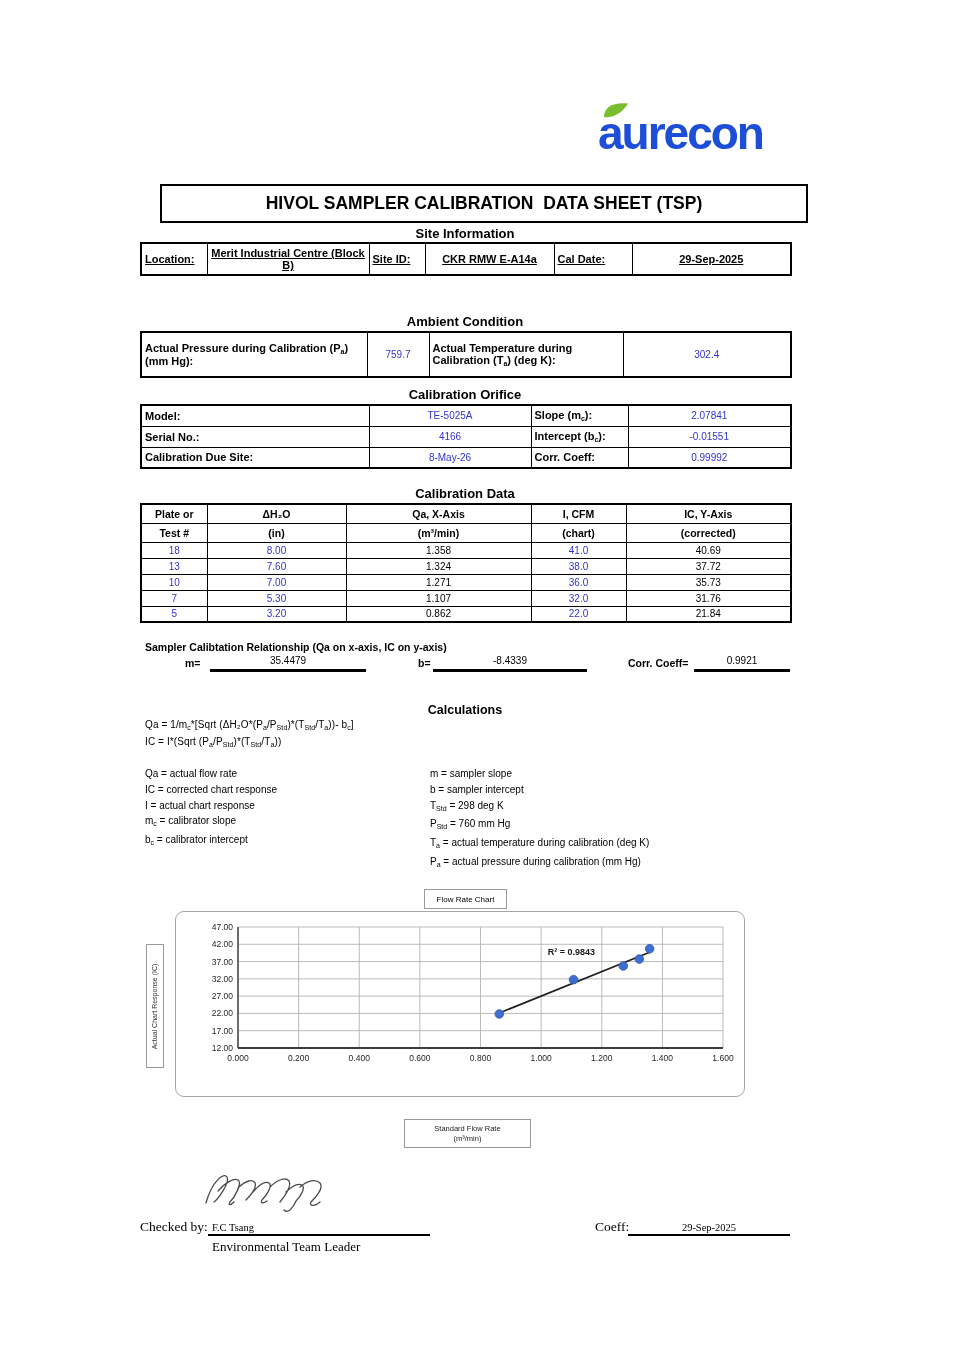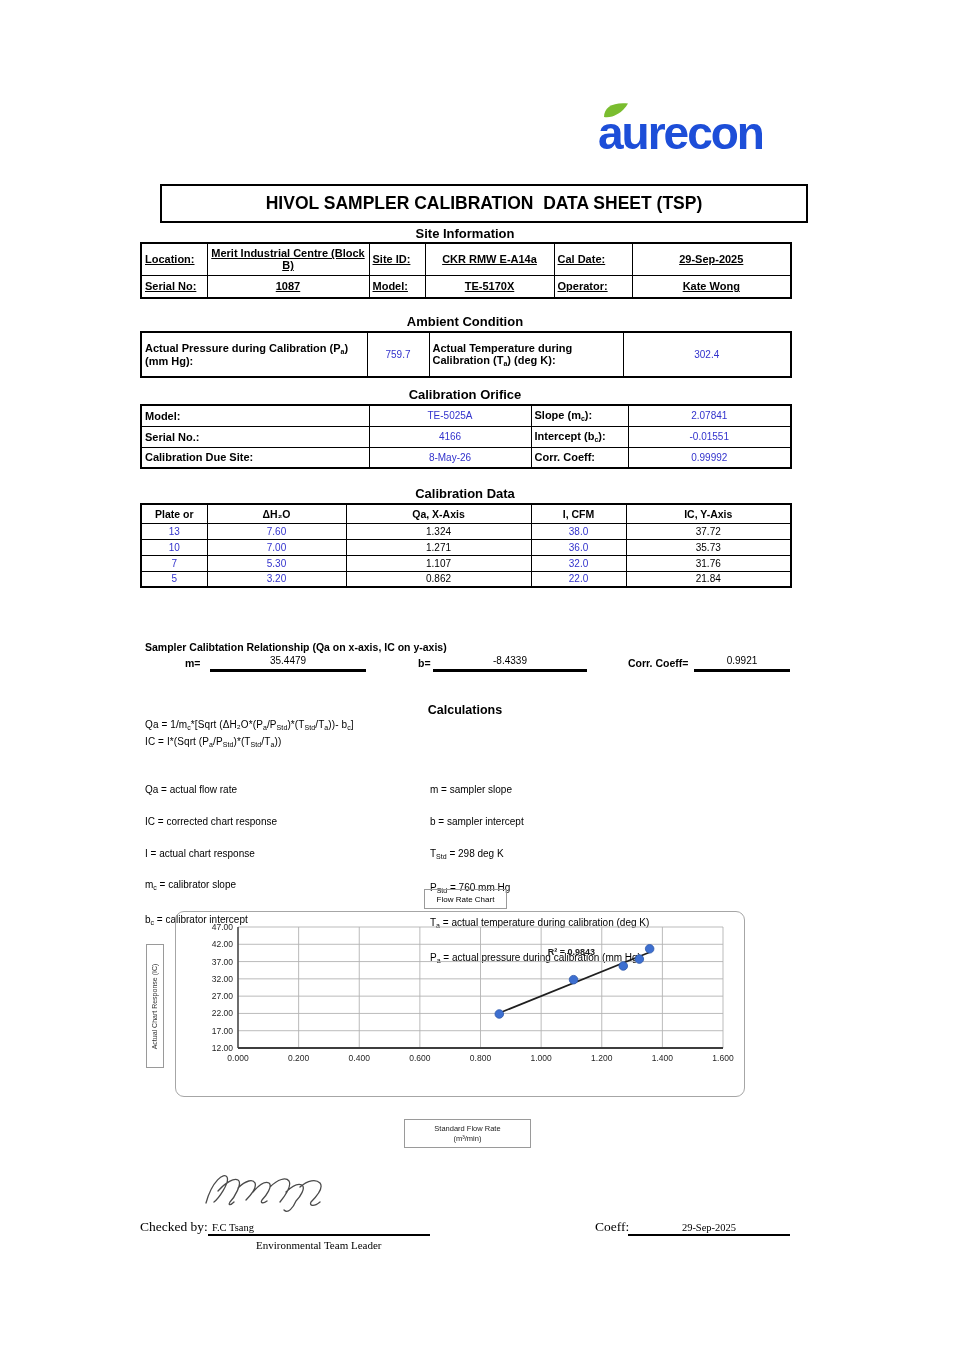--- a/index.html
+++ b/index.html
@@ -35,21 +35,21 @@
   .cal-t td.data { font-size:10px; font-weight:normal; }
   .cal-t td.data.blue { color:#3232CC; }
 
   .rel-head { left:145px; top:641px; font-size:10.5px; font-weight:bold; }
   .rel-lbl { font-size:10.5px; font-weight:bold; top:657px; }
   .rel-val { top:655px; border-bottom:3px solid #000; height:17px; text-align:center; font-size:10px; }
 
   .calc-head { top:703px; }
   .formula { left:145px; font-size:10px; letter-spacing:0.1px; }
   .defs { font-size:10px; line-height:15.8px; top:766px; }
-  .defs div { white-space:nowrap;margin-top:16px; }
+  .defs div { white-space:nowrap; }
 
   sub { font-size:7px; vertical-align:-2px; }
 
   
   .chart-title-box { left:424px; top:889px; width:83px; height:20px; border:1px solid #9a9a9a;
      display:flex; align-items:center; justify-content:center; font-size:8px; }
   .chart-frame { left:175px; top:911px; width:570px; height:186px; border:1.5px solid #a6a6a6; border-radius:9px; }
   .ylabel-box { left:146px; top:944px; width:18px; height:124px; border:1px solid #9a9a9a;
      display:flex; align-items:center; justify-content:center; }
   .ylabel-box span { transform:rotate(-90deg); white-space:nowrap; font-size:7px; color:#333; }
@@ -58,21 +58,21 @@
   .r2 { font-family:"Liberation Sans",sans-serif; font-size:9px; font-weight:bold; fill:#1a1a1a; }
   .xlabel-box { left:404px; top:1119px; width:127px; height:29px; border:1px solid #9a9a9a;
      display:flex; flex-direction:column; align-items:center; justify-content:center; font-size:7.5px; line-height:10px; color:#222; }
 
   
   .serif { font-family:"Liberation Serif",serif; }
   .sig { left:198px; top:1167px; }
   .checked-lbl { left:140px; top:1219px; font-size:13.5px; }
   .checked-name { left:212px; top:1222px; font-size:10.5px; }
   .foot-line1 { left:208px; top:1219px; width:222px; height:17px; border-bottom:2px solid #000; }
-  .checked-title { left:212px; top:1239px; font-size:11px;margin-left:44px; }
+  .checked-title { left:212px; top:1239px; font-size:13px; }
   .date-lbl { left:595px; top:1219px; font-size:13.5px; }
   .date-val { left:628px; top:1222px; width:162px; text-align:center; font-size:10.5px; }
   .foot-line2 { left:628px; top:1219px; width:162px; height:17px; border-bottom:2px solid #000; }
 </style>
 </head>
 <body>
 
 <div class="abs logo">
   <svg class="leaf" width="26" height="16" viewBox="0 0 26 16">
     <path d="M1,15 C1,5 10,0 25,1.5 C19,12 8,16.5 1,15 Z" fill="#7ABD2F"></path>
@@ -94,28 +94,20 @@
     </colgroup>
   <tbody>
       <tr style="height:32px">
     <td class="lbl">Location:</td>
     <td class="val">Merit Industrial Centre (Block B)</td>
     <td class="lbl">Site ID:</td>
     <td class="val">CKR RMW E-A14a</td>
     <td class="lbl">Cal Date:</td>
     <td class="val">29-Sep-2025</td>
   </tr>
-  <tr style="height:23px">
-    <td class="lbl">Serial No:</td>
-    <td class="val">1087</td>
-    <td class="lbl">Model:</td>
-    <td class="val">TE-5170X</td>
-    <td class="lbl">Operator:</td>
-    <td class="val">Kate Wong</td>
-  </tr>
 </tbody>
   </table>
 
 <div class="abs sec-head" style="top:314px">Ambient Condition</div>
 <table class="abs sheet-t amb-t">
   <colgroup>
       <col style="width:226px">
       <col style="width:62px">
       <col style="width:194px">
       <col style="width:168px">
@@ -169,20 +161,34 @@
       <col style="width:95px">
       <col style="width:165px">
     </colgroup>
   <tbody>
       <tr style="height:19px">
     <td class="hdr">Plate or</td>
     <td class="hdr">ΔH₂O</td>
     <td class="hdr">Qa, X-Axis</td>
     <td class="hdr">I, CFM</td>
     <td class="hdr">IC, Y-Axis</td>
+  </tr>
+  <tr style="height:19px">
+    <td class="hdr">Test #</td>
+    <td class="hdr">(in)</td>
+    <td class="hdr">(m³/min)</td>
+    <td class="hdr">(chart)</td>
+    <td class="hdr">(corrected)</td>
+  </tr>
+  <tr style="height:16px">
+    <td class="data blue">18</td>
+    <td class="data blue">8.00</td>
+    <td class="data">1.358</td>
+    <td class="data blue">41.0</td>
+    <td class="data">40.69</td>
   </tr>
   <tr style="height:16px">
     <td class="data blue">13</td>
     <td class="data blue">7.60</td>
     <td class="data">1.324</td>
     <td class="data blue">38.0</td>
     <td class="data">37.72</td>
   </tr>
   <tr style="height:16px">
     <td class="data blue">10</td>

